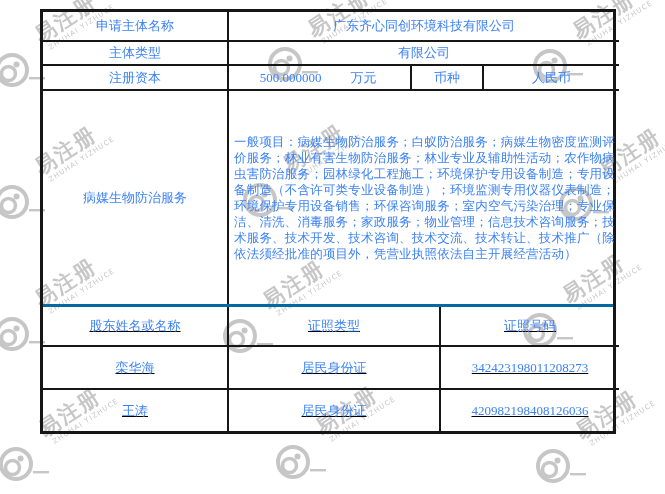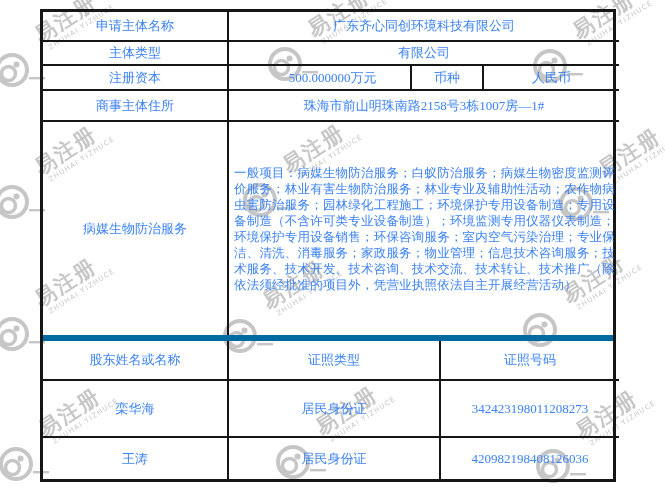--- a/index.html
+++ b/index.html
@@ -30,26 +30,26 @@
   .doc{
     position:absolute;left:40px;top:9px;width:576px;z-index:1;
     border:3px solid #161616;box-sizing:border-box;
   }
   table{width:100%;border-collapse:collapse;border:hidden;table-layout:fixed;}
   td{
     border:2px solid #161616;text-align:center;vertical-align:middle;
     font-size:13px;color:#3b82f6;padding:1px 2px;box-sizing:border-box;
     overflow:hidden;
   }
-  .t2wrap{border-top:6px solid #0369a1;}
+  .t2wrap{border-top:3px solid #0369a1;text-decoration:underline;}
   .r1 td{height:29px;} .r2 td{height:24px;} .r3 td{height:25px;}
   .r4 td{height:31px;} .r5 td{height:214px;}
-  .r6 td{height:39px;} .r7 td{height:57px;} .r8 td{height:42px;}
+  .r6 td{height:39px;} .r7 td{height:43px;} .r8 td{height:42px;}
   .capline{display:flex;width:100%;align-items:center;}
-  .capline .amt{flex:1.35;text-align:right;}
+  .capline .amt{flex:1.35;text-align:center;}
   .capline .unit{flex:.65;text-align:left;}
   .scope-cell{
     text-align:left;font-size:12.5px;line-height:16px;
     padding:6px 4px 6px 5px;letter-spacing:.2px;margin-left:15px;
   }
 </style>
 </head>
 <body>
 
 <div class="wm-layer">
@@ -221,24 +221,20 @@
         <td>注册资本</td>
         <td>
           <div class="capline">
             <span class="amt">500.000000</span>
             <span class="unit">万元</span>
           </div>
         </td>
         <td>币种</td>
         <td>人民币</td>
       </tr>
-      <tr class="r4">
-        <td>商事主体住所</td>
-        <td colspan="3">珠海市前山明珠南路2158号3栋1007房—1#</td>
-      </tr>
       <tr class="r5">
         <td>病媒生物防治服务</td>
         <td colspan="3" class="scope-cell">一般项目：病媒生物防治服务；白蚁防治服务；病媒生物密度监测评价服务；林业有害生物防治服务；林业专业及辅助性活动；农作物病虫害防治服务；园林绿化工程施工；环境保护专用设备制造；专用设备制造（不含许可类专业设备制造）；环境监测专用仪器仪表制造；环境保护专用设备销售；环保咨询服务；室内空气污染治理；专业保洁、清洗、消毒服务；家政服务；物业管理；信息技术咨询服务；技术服务、技术开发、技术咨询、技术交流、技术转让、技术推广（除依法须经批准的项目外，凭营业执照依法自主开展经营活动）</td>
       </tr>
     </tbody>
       </table>
   </div>
   <div class="t2wrap">
     <table>
       <colgroup>

